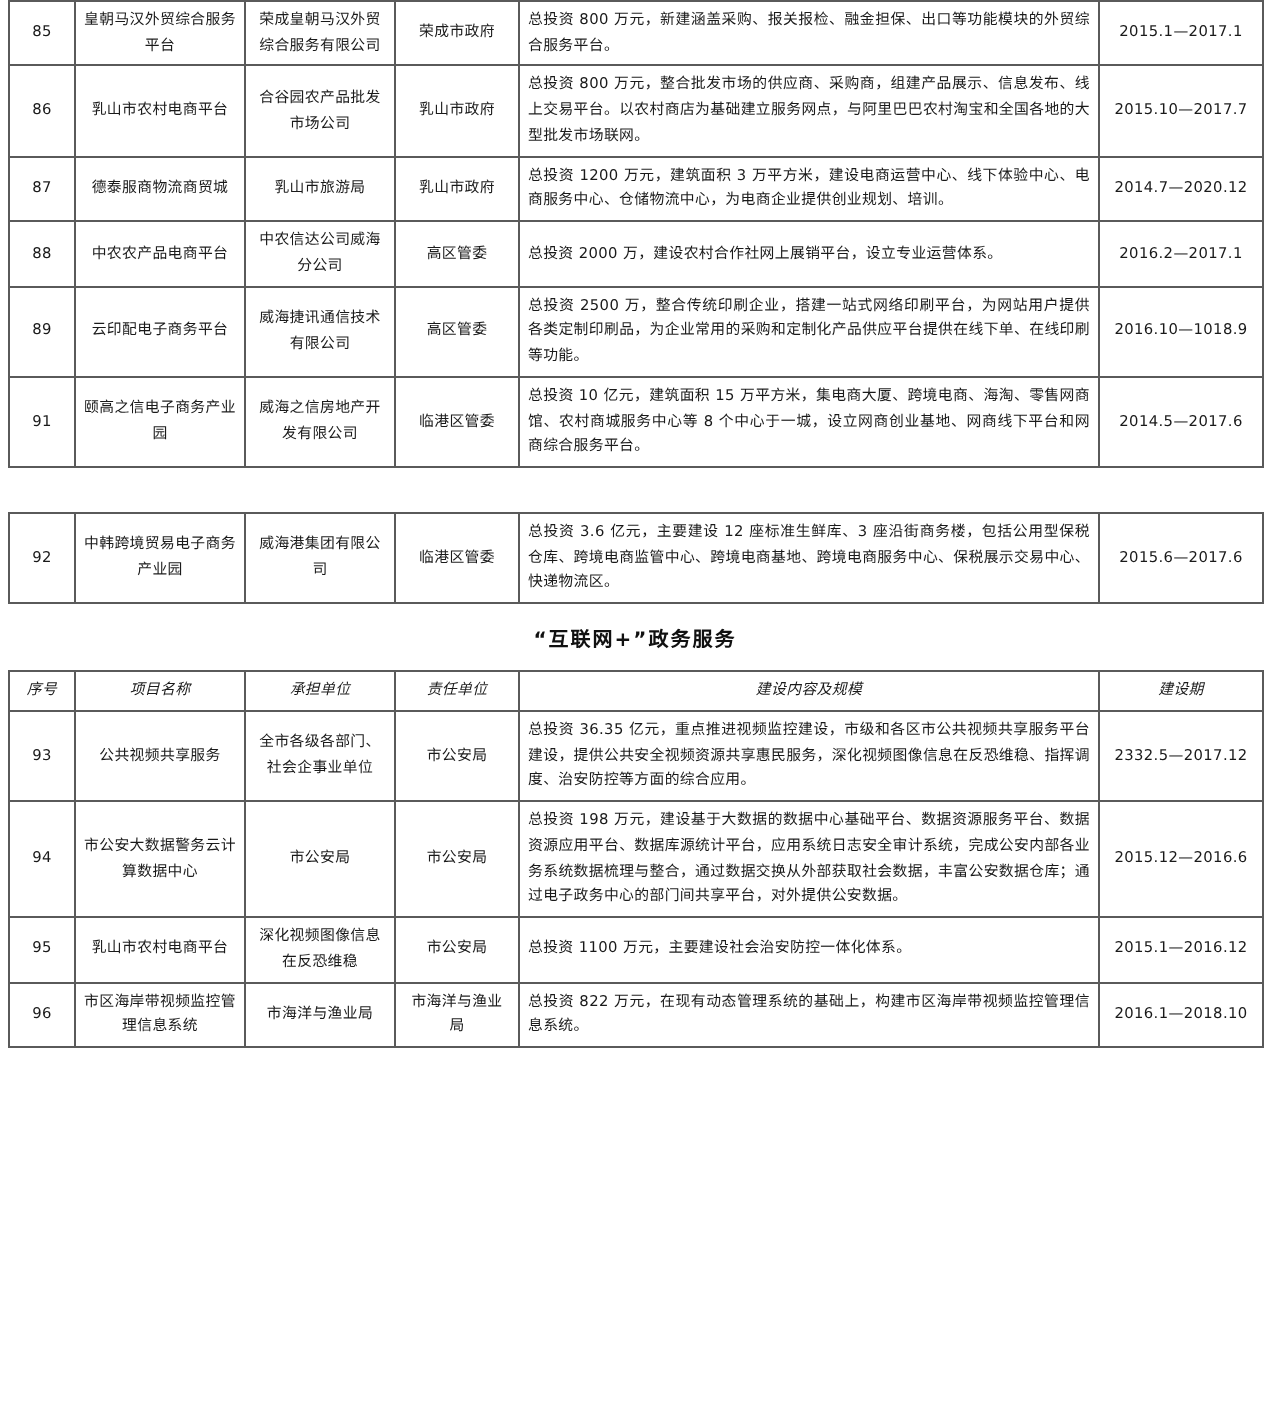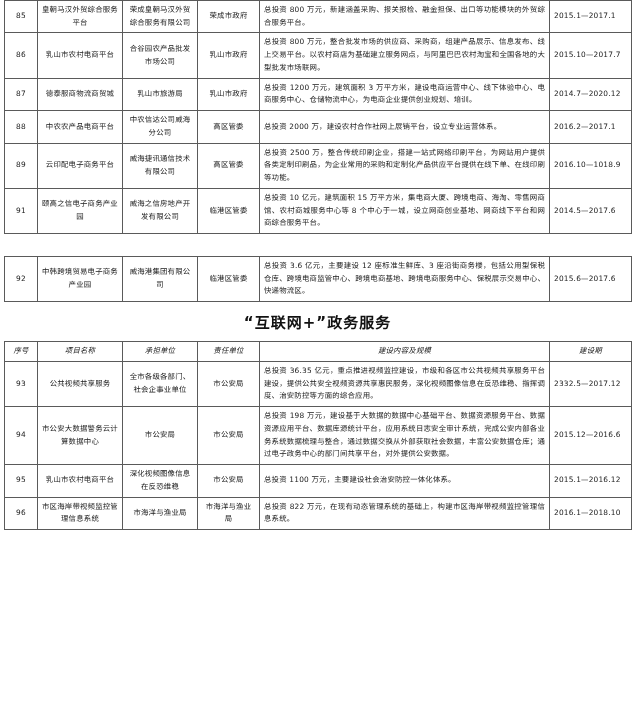--- a/index.html
+++ b/index.html
@@ -58,20 +58,21 @@
     text-align-last: left;
     padding-left: 6px;
     padding-right: 6px;
     margin-left: 44px;
   }
   .cell-seq {
     text-align: center;
     font-size: 7.6px;
   }
   .cell-period {
+    text-align: center;
     font-size: 7.2px;
     white-space: nowrap;
   }
 
   thead th {
     text-align: center;
     font-weight: bold;
     font-size: 8.4px;
     padding-top: 5px;
     padding-bottom: 5px;
@@ -79,21 +80,21 @@
     font-style: italic;
   }
 
   .gap {
     height: 22px;
   }
 
   .section-title {
     text-align: center;
     font-weight: bold;
-    font-size: 15px;
+    font-size: 10px;
     letter-spacing: 1px;
     padding: 9px 0 9px 0;
     color: #111111;
   }
 </style>
 </head>
 <body>
 
 <div class="page">
 

